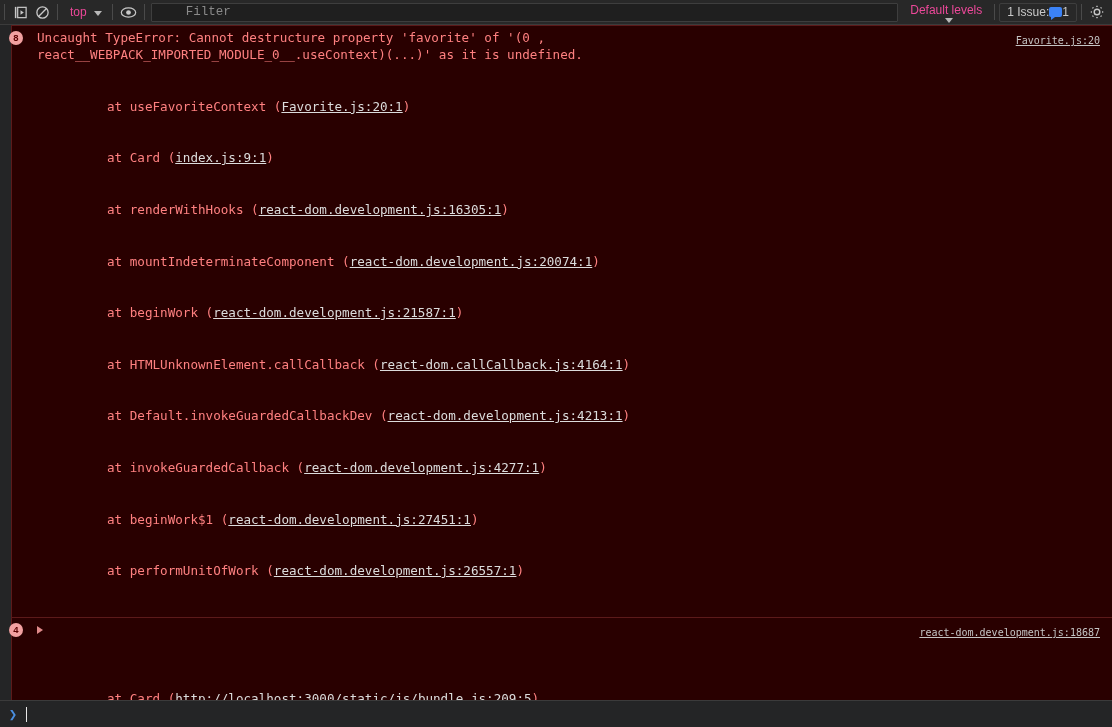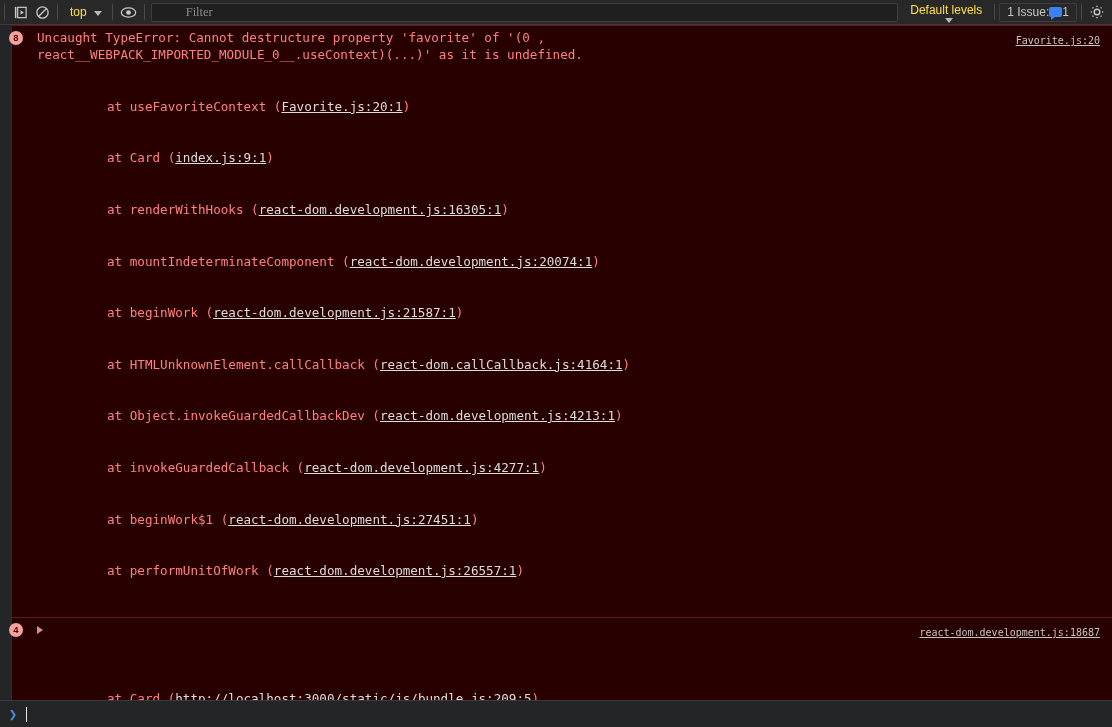--- a/index.html
+++ b/index.html
@@ -26,39 +26,39 @@
     margin: 0 4px; flex: none;
   }
   .tb-btn {
     height: 21px; min-width: 22px;
     display: flex; align-items: center; justify-content: center;
     color: #c8c8c8; flex: none; cursor: pointer;
     border-radius: 2px; padding: 0 3px;
   }
   .tb-btn svg { display: block; }
   .tb-text {
-    color: #fde047; font-size: 12px; padding: 0 2px;
+    color: #ec4899; font-size: 12px; padding: 0 2px;
     white-space: nowrap;
   }
   .caret {
     display: inline-block; width: 0; height: 0;
     border-left: 4px solid transparent;
     border-right: 4px solid transparent;
     border-top: 5px solid #b8b8b8;
     margin-left: 5px; position: relative; top: 1px;
   }
   #filter-box {
     flex: 1; height: 19px; margin-left: 2px; margin-right: 4px;
     background: #1f1f1f; border: 1px solid #3e3e3e;
     display: flex; align-items: center; padding: 0 6px;
     border-radius: 1px;
   }
   #filter-placeholder {
     color: #8a8a8a; font-size: 12.5px;
-    font-family: Liberation Serif, serif;
+    font-family: Liberation Mono, monospace;
     padding-left: 28px;
   }
   #issues-box {
     display: flex; align-items: center; 
     height: 19px; padding: 0 7px;
     border: 1px solid #3e3e3e; border-radius: 2px;
     color: #c9c9c9; font-size: 12px; cursor: pointer;
     flex: none;
   }
   .issue-chat {
@@ -215,21 +215,21 @@
       <div class="badge">8</div>
       <a class="src-link">Favorite.js:20</a>
       <div class="headline with-link">Uncaught TypeError: Cannot destructure property 'favorite' of '(0 , react__WEBPACK_IMPORTED_MODULE_0__.useContext)(...)' as it is undefined.</div>
       <div class="stack">
         <div class="stack-line"><span>at useFavoriteContext (</span><a class="lnk">Favorite.js:20:1</a><span>)</span></div>
         <div class="stack-line"><span>at Card (</span><a class="lnk">index.js:9:1</a><span>)</span></div>
         <div class="stack-line"><span>at renderWithHooks (</span><a class="lnk">react-dom.development.js:16305:1</a><span>)</span></div>
         <div class="stack-line"><span>at mountIndeterminateComponent (</span><a class="lnk">react-dom.development.js:20074:1</a><span>)</span></div>
         <div class="stack-line"><span>at beginWork (</span><a class="lnk">react-dom.development.js:21587:1</a><span>)</span></div>
         <div class="stack-line"><span>at HTMLUnknownElement.callCallback (</span><a class="lnk">react-dom.callCallback.js:4164:1</a><span>)</span></div>
-        <div class="stack-line"><span>at Object.invokeGuardedCallbackDev (</span><a class="lnk">react-dom.development.js:4213:1</a><span>)</span></div>
+        <div class="stack-line"><span>at Default.invokeGuardedCallbackDev (</span><a class="lnk">react-dom.development.js:4213:1</a><span>)</span></div>
         <div class="stack-line"><span>at invokeGuardedCallback (</span><a class="lnk">react-dom.development.js:4277:1</a><span>)</span></div>
         <div class="stack-line"><span>at beginWork$1 (</span><a class="lnk">react-dom.development.js:27451:1</a><span>)</span></div>
         <div class="stack-line"><span>at performUnitOfWork (</span><a class="lnk">react-dom.development.js:26557:1</a><span>)</span></div>
       </div>
     </div>
   </div>
 
   <div class="msg">
     <div class="msg-gutter"></div>
     <div class="msg-inner">

